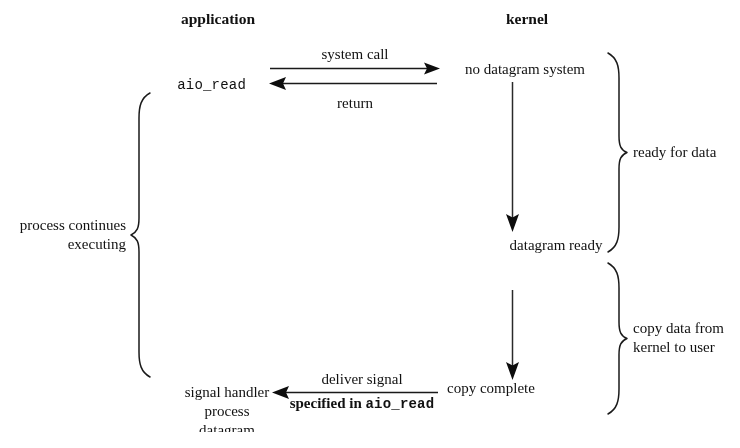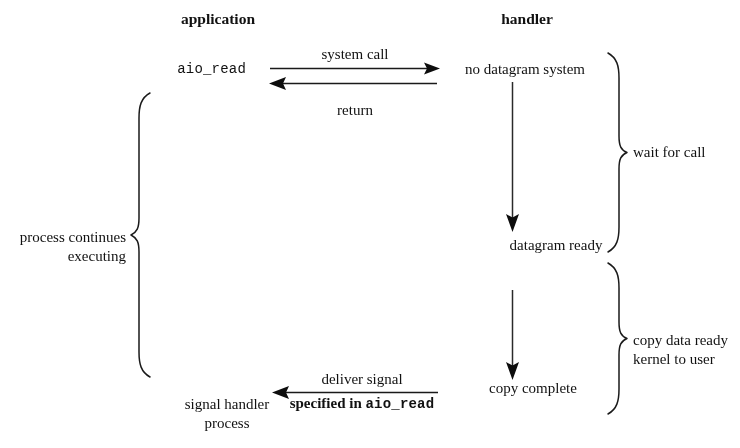--- a/index.html
+++ b/index.html
@@ -26,33 +26,33 @@
     color: #111111;
   }
   .hdr {
     font-weight: bold;
     font-size: 15.5px;
   }
   .mono {
     font-family: "Liberation Mono", "DejaVu Sans Mono", monospace;
     font-size: 14px;
     letter-spacing: 0.2px;
+    margin-top: 16px;
   }
   .ctr {
     transform: translateX(-50%);
     text-align: center;
   }
   .rgt {
     transform: translateX(-100%);
     text-align: right;
   }
   .multiline {
     white-space: pre;
     line-height: 19px;
-    margin-top: 12px;
   }
   svg.overlay {
     position: absolute;
     left: 0;
     top: 0;
     width: 740px;
     height: 448px;
     pointer-events: none;
   }
   .arrowline {
@@ -138,46 +138,46 @@
         C 619 332, 621 336, 627 338.5
         C 621 341, 619 345, 619 355
         L 619 389
         C 619 401, 617 409, 608 414
       "></path>
     </g>
   </svg>
 
   <div class="lbl hdr ctr" style="left:218px; top:9px;">application</div>
 
-  <div class="lbl hdr ctr" style="left:527px; top:9px;">handler</div>
+  <div class="lbl hdr ctr" style="left:527px; top:9px;">kernel</div>
 
   <div class="lbl mono rgt" style="left:246px; top:60px;">aio_read</div>
 
   <div class="lbl multiline ctr" style="left:227px; top:383px;">signal handler
 process
 datagram</div>
 
   <div class="lbl ctr" style="left:525px; top:60px;">no datagram system</div>
 
   <div class="lbl ctr" style="left:513px; top:236px;margin-left:43px;">datagram ready</div>
 
 
-  <div class="lbl ctr" style="left:533px; top:379px;">copy complete</div>
+  <div class="lbl ctr" style="left:491px; top:379px;">copy complete</div>
 
   <div class="lbl ctr" style="left:355px; top:45px;">system call</div>
 
-  <div class="lbl ctr" style="left:355px; top:101px;">return</div>
+  <div class="lbl ctr" style="left:355px; top:94px;">return</div>
 
   <div class="lbl ctr" style="left:362px; top:370px;">deliver signal</div>
 
   <div class="lbl ctr" style="left:362px; top:394px;font-weight:bold;">
     <span>specified in </span><span class="mono">aio_read</span>
   </div>
 
   <div class="lbl multiline rgt" style="left:126px; top:216px;">process continues
 executing</div>
 
-  <div class="lbl" style="left:633px; top:143px;">wait for call</div>
+  <div class="lbl" style="left:633px; top:143px;">ready for data</div>
 
-  <div class="lbl multiline" style="left:633px; top:319px;">copy data ready
+  <div class="lbl multiline" style="left:633px; top:319px;">copy data from
 kernel to user</div>
 
 </div>
 
 </body></html>

